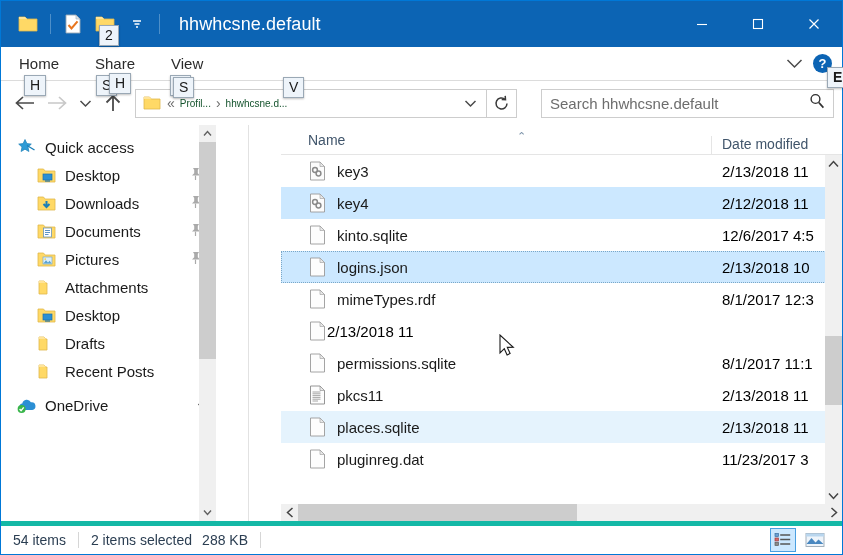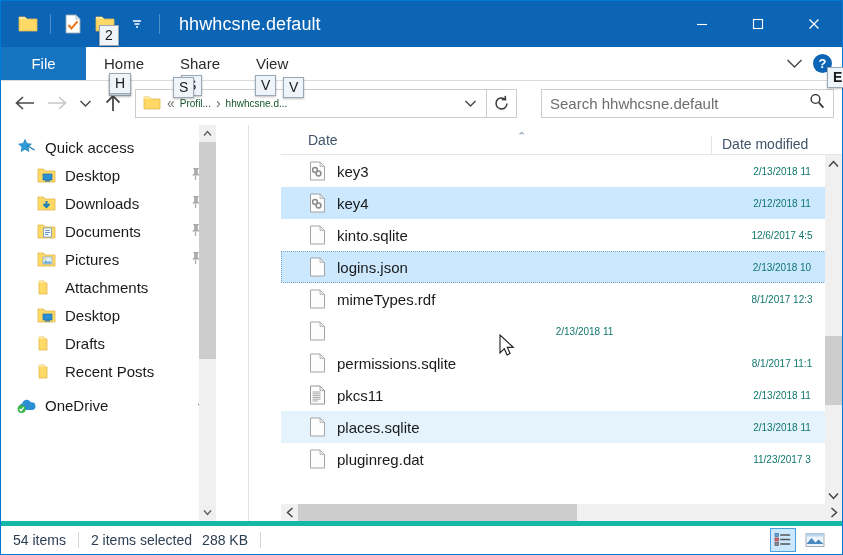--- a/index.html
+++ b/index.html
@@ -201,22 +201,22 @@
   }
   .f-icon {
     width: 20px; flex: 0 0 20px; margin-left: 26px;
     display: flex; align-items: center; justify-content: center;
   }
   .f-name {
     font-size: 15px; color: #1a1a1a; margin-left: 10px;
     width: 385px; white-space: nowrap; overflow: hidden;
   }
   .f-date {
-    font-size: 10px; color: #0f766e; white-space: nowrap;
-    overflow: hidden; flex: 1; text-align: center;
+    font-size: 15px; color: #000000; white-space: nowrap;
+    overflow: hidden; flex: 1;
   }
 
   
   .listvscroll {
     position: absolute; right: 0; top: 0; bottom: 0; width: 17px;
     background: #f0f0f0; display: flex; flex-direction: column; z-index: 20;
   }
   .listvscroll .sb-track { flex: 1; position: relative; }
   .listvscroll .sb-thumb {
     position: absolute; left: 0; right: 0; top: 52%; height: 22%;
@@ -317,23 +317,20 @@
       </div>
       <div class="wc wc-close">
         <svg width="14" height="14" viewBox="0 0 14 14">
           <path d="M2.5 2.5 l9 9 M11.5 2.5 l-9 9" stroke="#ffffff" stroke-width="1.2"></path>
         </svg>
       </div>
     </div>
   </div>
 
   <div class="ribbonbar">
-    <div class="tab-file">
-      <span>File</span>
-    </div>
 
     <div class="tab">
       <span>Home</span>
       <span class="keytip" style="left:23px; top:28px;">H</span>
     </div>
 
     <div class="tab">
       <span>Share</span>
       <span class="keytip" style="left:19px; top:28px;">S</span>
     </div>
@@ -581,21 +578,21 @@
       </div>
     </div>
 
     <div class="splitter"></div>
 
     <div class="filepane">
 
       <div class="colheader">
         <div class="col-name">
           <span class="sortcaret">⌃</span>
-          <span>Date</span>
+          <span>Name</span>
         </div>
         <div class="col-date">
           <span>Date modified</span>
         </div>
       </div>
 
       <div class="filelist">
 
         <div class="frow">
           <span class="f-icon">

